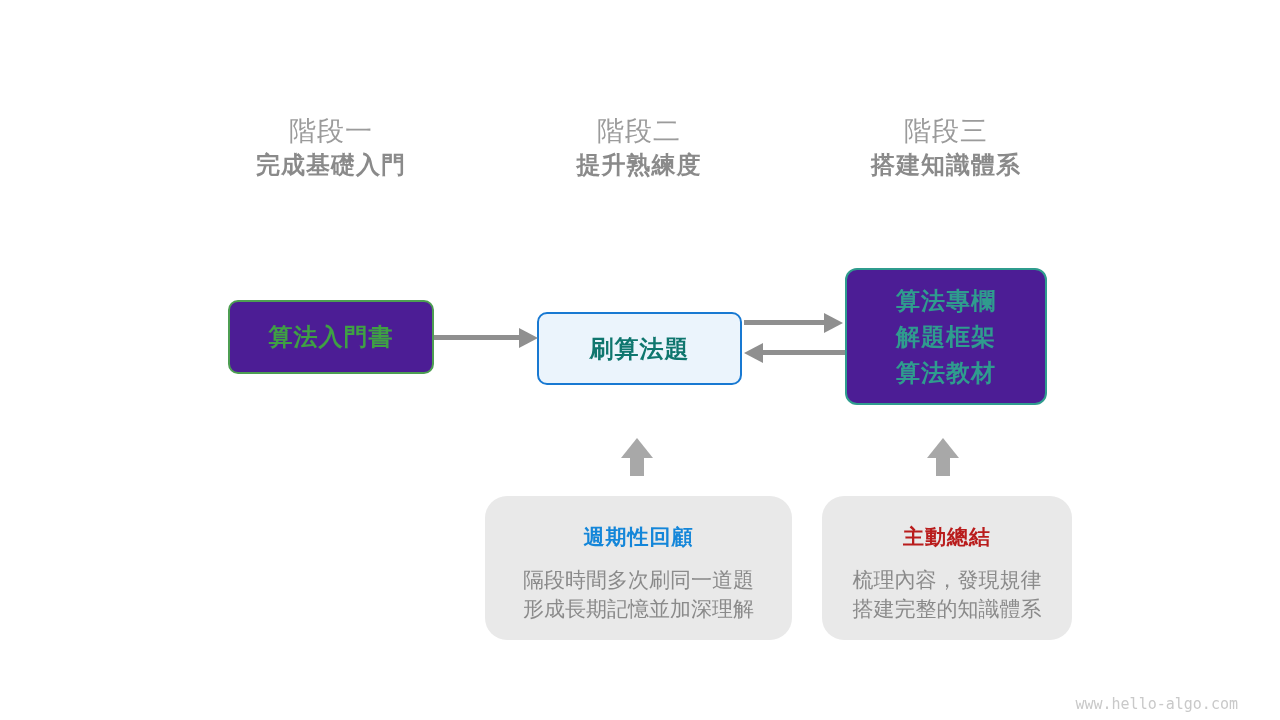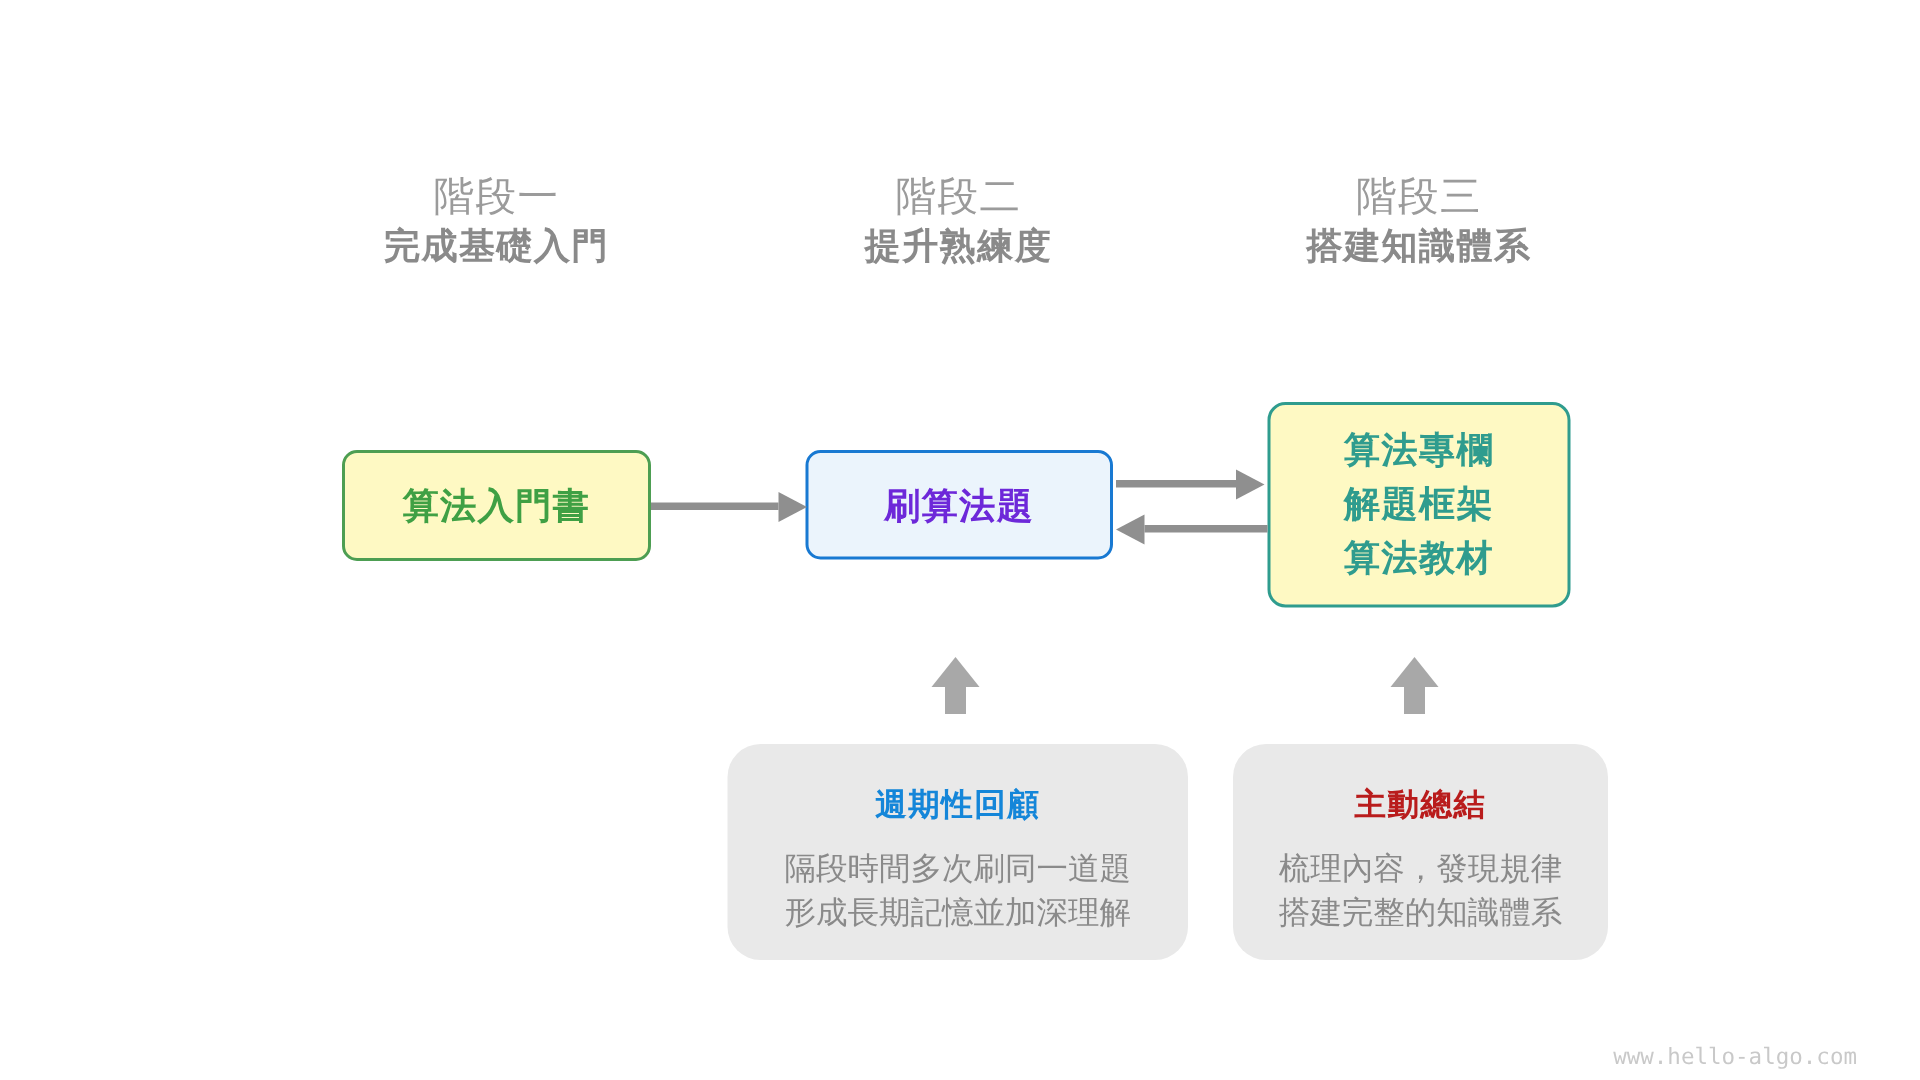--- a/index.html
+++ b/index.html
@@ -50,35 +50,35 @@
     flex-direction: column;
     align-items: center;
     justify-content: center;
     font-weight: 700;
     font-size: 24px;
     letter-spacing: 1px;
     white-space: nowrap;
   }
   .node-intro {
     left: 228px; top: 300px; width: 206px; height: 74px;
-    background: #fef9c3;
+    background: #4c1d95;
     border: 2px solid #4d9e52;
     border-radius: 10px;
     color: #3fa044;
   }
   .node-practice {
-    left: 537px; top: 300px; width: 205px; height: 73px;
+    left: 537px; top: 312px; width: 205px; height: 73px;
     background: #ebf4fc;
     border: 2px solid #1879d2;
     border-radius: 10px;
-    color: #6d28d9;
+    color: #0f766e;
   }
   .node-advanced {
     left: 845px; top: 268px; width: 202px; height: 137px;
-    background: #fef9c3;
+    background: #4c1d95;
     border: 2px solid #2f9c8e;
     border-radius: 12px;
     color: #2f9c8e;
   }
   .node-advanced .node-line { line-height: 36px; }
 
   
   .h-arrow {
     position: absolute;
     height: 5px;

